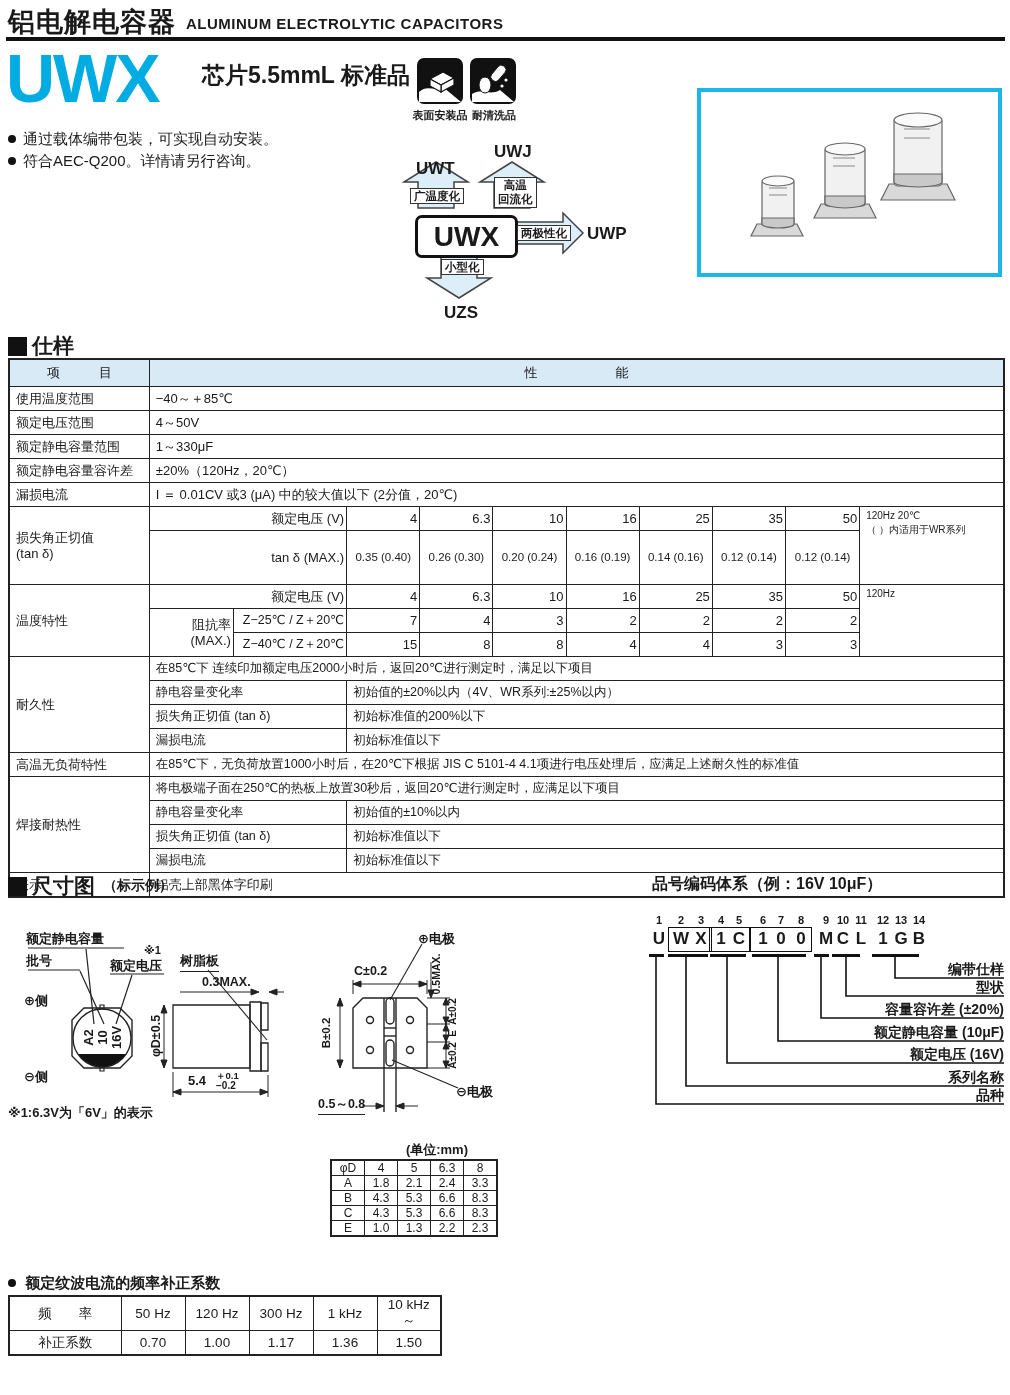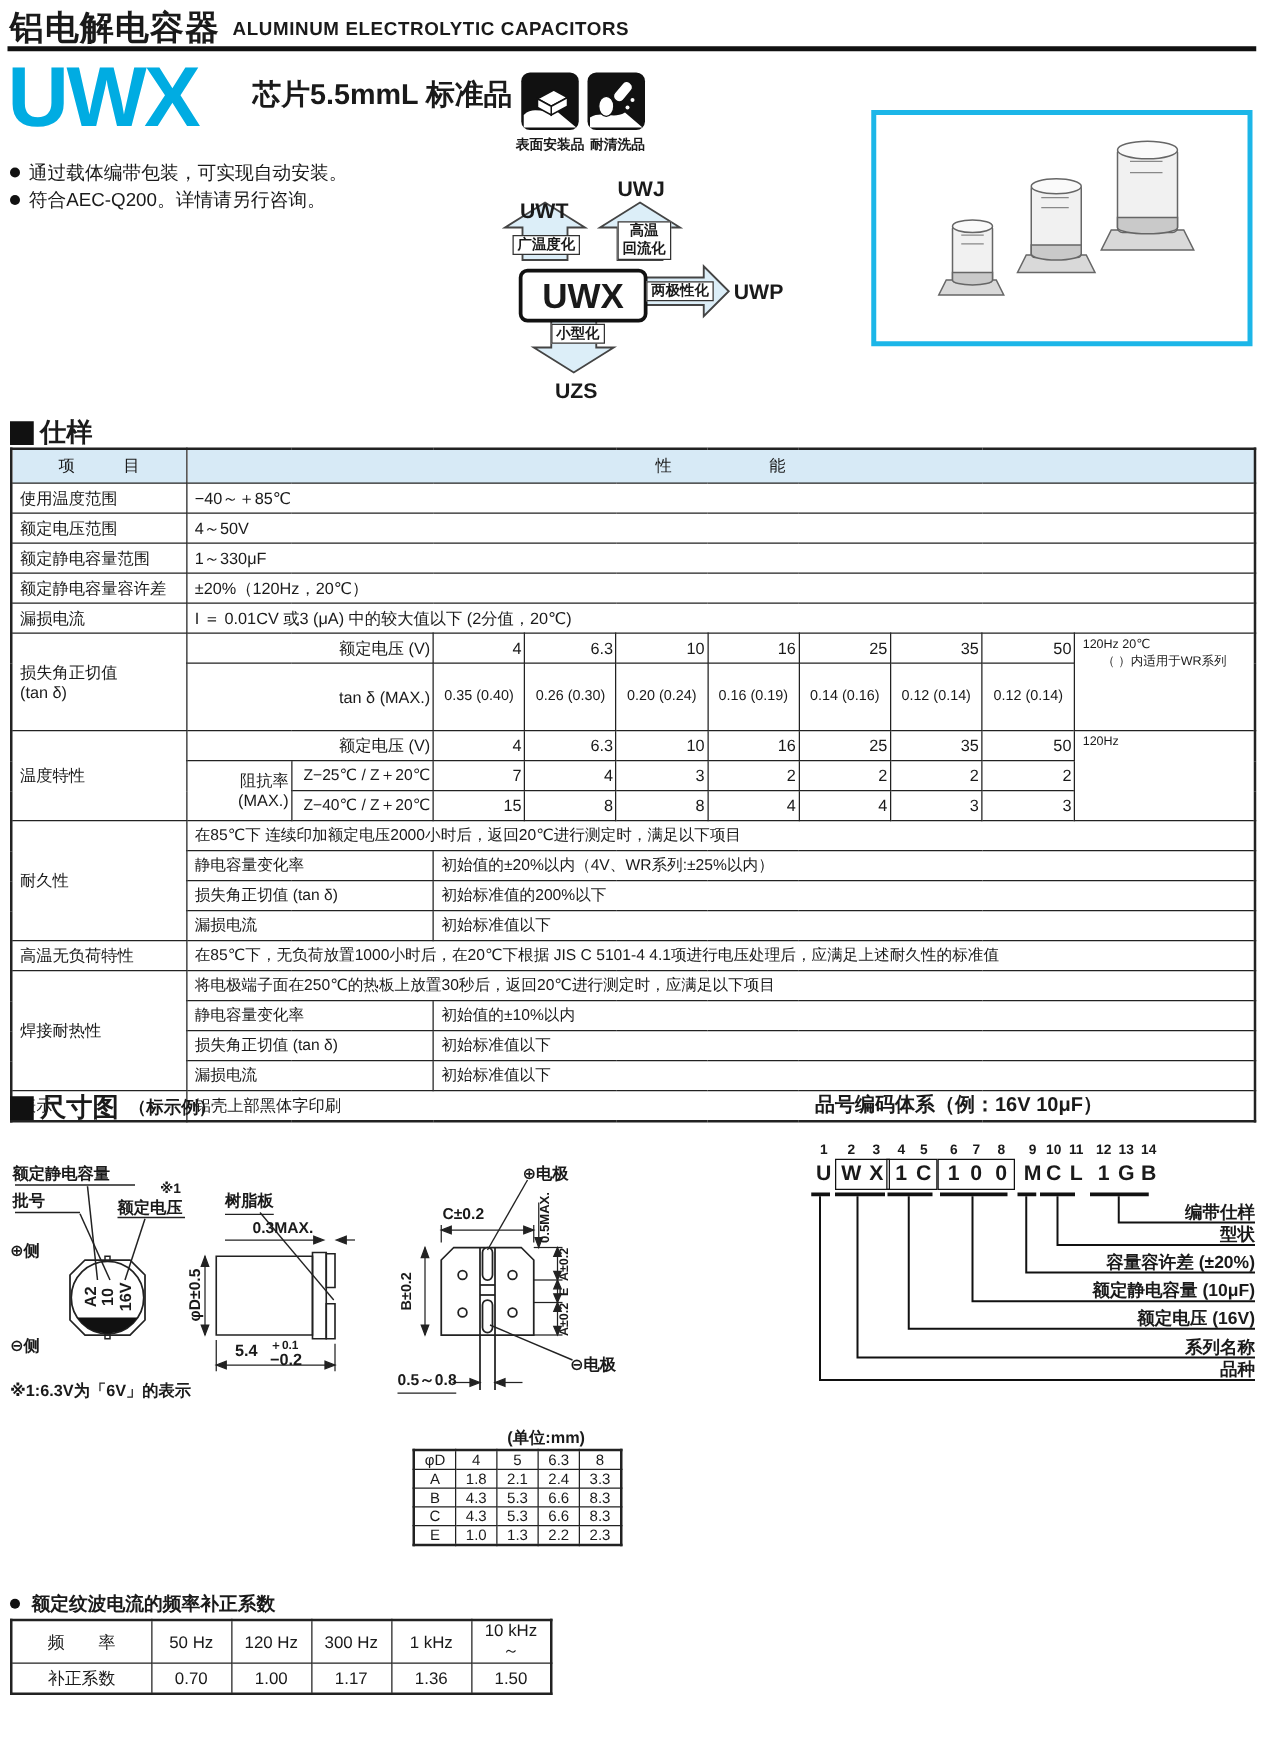--- a/index.html
+++ b/index.html
@@ -204,21 +204,21 @@
     <td colspan="2" class="c">额定电压 (V)</td>
     <td class="c">4</td>
     <td class="c">6.3</td>
     <td class="c">10</td>
     <td class="c">16</td>
     <td class="c">25</td>
     <td class="c">35</td>
     <td class="c">50</td>
     <td rowspan="2" class="note">
       <span style="display:block;">120Hz  20℃</span>
-      <span style="display:block;text-align:center;">（ ）内适用于WR系列</span>
+      <span style="display:block;">（ ）内适用于WR系列</span>
     </td>
   </tr>
   <tr>
     <td colspan="2" class="c">tan δ  (MAX.)</td>
     <td class="sm">0.35 (0.40)</td>
     <td class="sm">0.26 (0.30)</td>
     <td class="sm">0.20 (0.24)</td>
     <td class="sm">0.16 (0.19)</td>
     <td class="sm">0.14 (0.16)</td>
     <td class="sm">0.12 (0.14)</td>
@@ -302,21 +302,21 @@
   </tr>
 </tbody>
   </table>
 
 <div class="abs sec-title" style="left:8px;top:872px;">
   <span class="sec-sq"></span>
   <span>尺寸图</span>
   <span class="sec-sub">（标示例）</span>
 </div>
 
-<div class="abs" style="left:8px;top:928px;width:168px;height:192px;">
+<div class="abs" style="left:24px;top:928px;width:168px;height:192px;">
   <svg width="168" height="192" viewBox="0 0 168 192">
     <g stroke="#222" stroke-width="1.2" fill="none">
       <line x1="4" y1="20" x2="100" y2="20"></line>
         <line x1="4" y1="42" x2="56" y2="42"></line>
         <line x1="86" y1="46" x2="140" y2="46"></line>
       <line x1="62" y1="21" x2="70" y2="96"></line>
         <line x1="56" y1="43" x2="80" y2="96"></line>
         <line x1="108" y1="47" x2="92" y2="96"></line>
       <polygon points="60,80 96,80 108,92 108,128 96,140 60,140 48,128 48,92" stroke-width="1.4"></polygon>
       <circle cx="78" cy="110" r="29" stroke-width="1.4"></circle>
@@ -358,21 +358,21 @@
       <line x1="23" y1="152" x2="118" y2="152"></line>
       <polygon points="23,152 31,149 31,155"></polygon>
         <polygon points="118,152 110,149 110,155"></polygon>
     </g>
   </svg>
   <span class="anno" style="left:30px;top:12px;border-bottom:1.3px solid #222;padding-bottom:1px;">树脂板</span>
   <span class="anno s" style="left:52px;top:35px;">0.3MAX.</span>
   <span class="anno s rot" style="left:-24px;top:89px;width:60px;">φD±0.5</span>
   <span class="anno" style="left:38px;top:133px;">5.4</span>
   <span class="anno" style="left:66px;top:130px;font-size:9.5px;">＋0.1</span>
-  <span class="anno" style="left:66px;top:140px;font-size:13px;">−0.2</span>
+  <span class="anno" style="left:66px;top:140px;font-size:10px;">−0.2</span>
 </div>
 
 <div class="abs" style="left:318px;top:928px;width:195px;height:196px;">
   <svg width="195" height="196" viewBox="0 0 195 196">
     <g stroke="#222" stroke-width="1.4" fill="none">
       <polygon points="35,80 45,70 99,70 109,80 109,140 35,140"></polygon>
       <line x1="66" y1="70" x2="66" y2="140"></line>
         <line x1="78" y1="70" x2="78" y2="140"></line>
       <rect x="68" y="70" width="8" height="26" rx="4" fill="#fff"></rect>
       <rect x="68" y="112" width="8" height="26" rx="4" fill="#fff"></rect>

